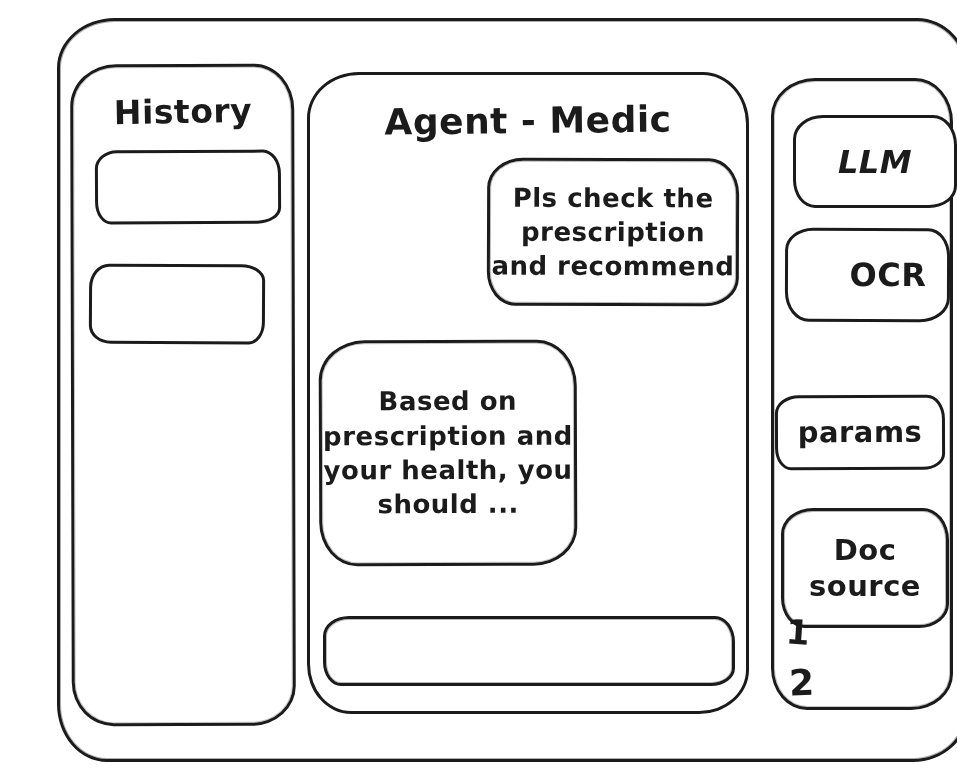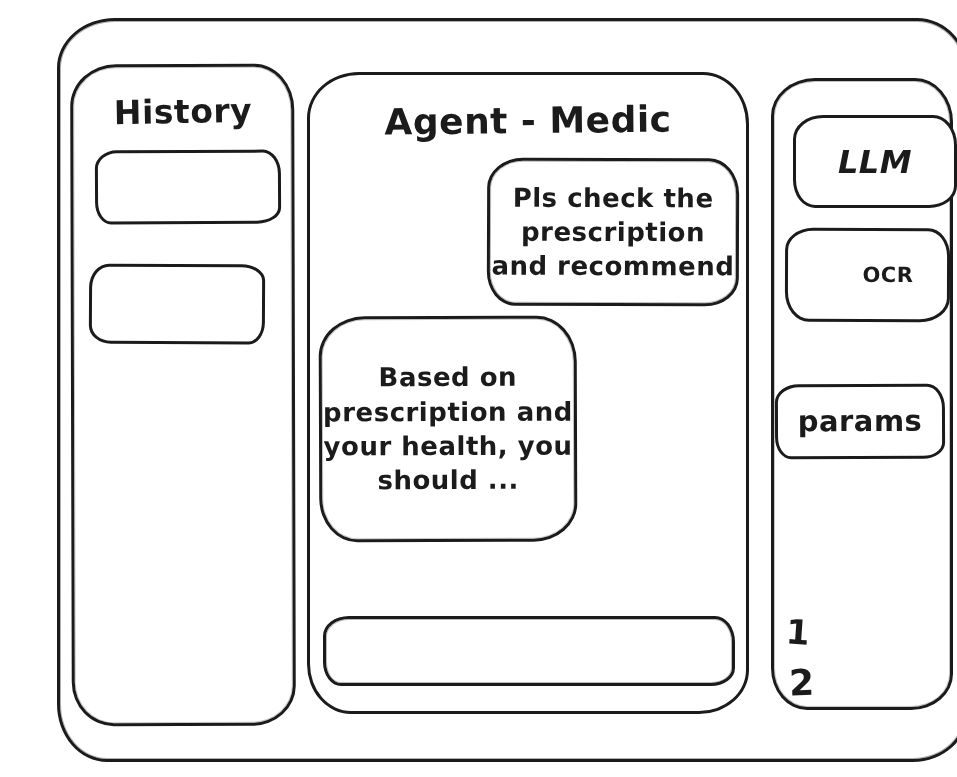--- a/index.html
+++ b/index.html
@@ -81,21 +81,21 @@
     letter-spacing:0.5px;
   }
   .bubble-user{
     left:454px;top:158px;width:252px;height:148px;
     font-size:26px;
     border-radius:36px 30px 34px 28px / 30px 36px 28px 34px;
     transform:rotate(0.2deg);
     box-shadow:inset 0 0 0 1px rgba(27,27,27,.3);
   }
   .bubble-assistant{
-    left:286px;top:316px;width:258px;height:226px;
+    left:286px;top:340px;width:258px;height:226px;
     font-size:26px;
     border-radius:46px 40px 44px 38px / 40px 46px 38px 44px;
     transform:rotate(-0.2deg);
     box-shadow:inset 0 0 0 1px rgba(27,27,27,.25);
   }
   .input-bar{
     left:290px;top:616px;width:412px;height:70px;
     border-radius:26px 20px 24px 18px / 20px 26px 18px 24px;
     font-family:"DejaVu Sans", sans-serif;
     font-size:24px;
@@ -123,27 +123,27 @@
     text-align:center;
     line-height:1.25;
   }
   .btn-llm{
     left:760px;top:115px;width:164px;height:93px;
     font-size:32px;font-style:italic;
     border-radius:30px 24px 28px 22px / 24px 30px 22px 28px;
   }
   .btn-ocr{
     left:752px;top:228px;width:165px;height:94px;
-    font-size:21px;
+    font-size:32px;
     border-radius:28px 22px 30px 24px / 22px 28px 24px 30px;
     transform:rotate(0.2deg);
     padding-left:41px;
   }
   .btn-params{
-    left:742px;top:384px;width:170px;height:75px;
+    left:742px;top:395px;width:170px;height:75px;
     font-size:29px;
     border-radius:24px 18px 22px 16px / 18px 24px 16px 22px;
     transform:rotate(-0.2deg);
   }
   .btn-docsource{
     left:748px;top:508px;width:168px;height:120px;
     font-size:29px;
     border-radius:32px 26px 30px 24px / 26px 32px 24px 30px;
     box-shadow:inset 0 0 0 1px rgba(27,27,27,.3);
   }
@@ -188,17 +188,20 @@
   </button>
 
   <button class="tool-btn btn-ocr">
     <span>OCR</span>
   </button>
 
   <button class="tool-btn btn-params">
     <span>params</span>
   </button>
 
+  <button class="tool-btn btn-docsource">
+    <span>Doc source</span>
+  </button>
 
   <div class="marker marker-1">1</div>
   <div class="marker marker-2">2</div>
 
 </div>
 
 </body></html>

